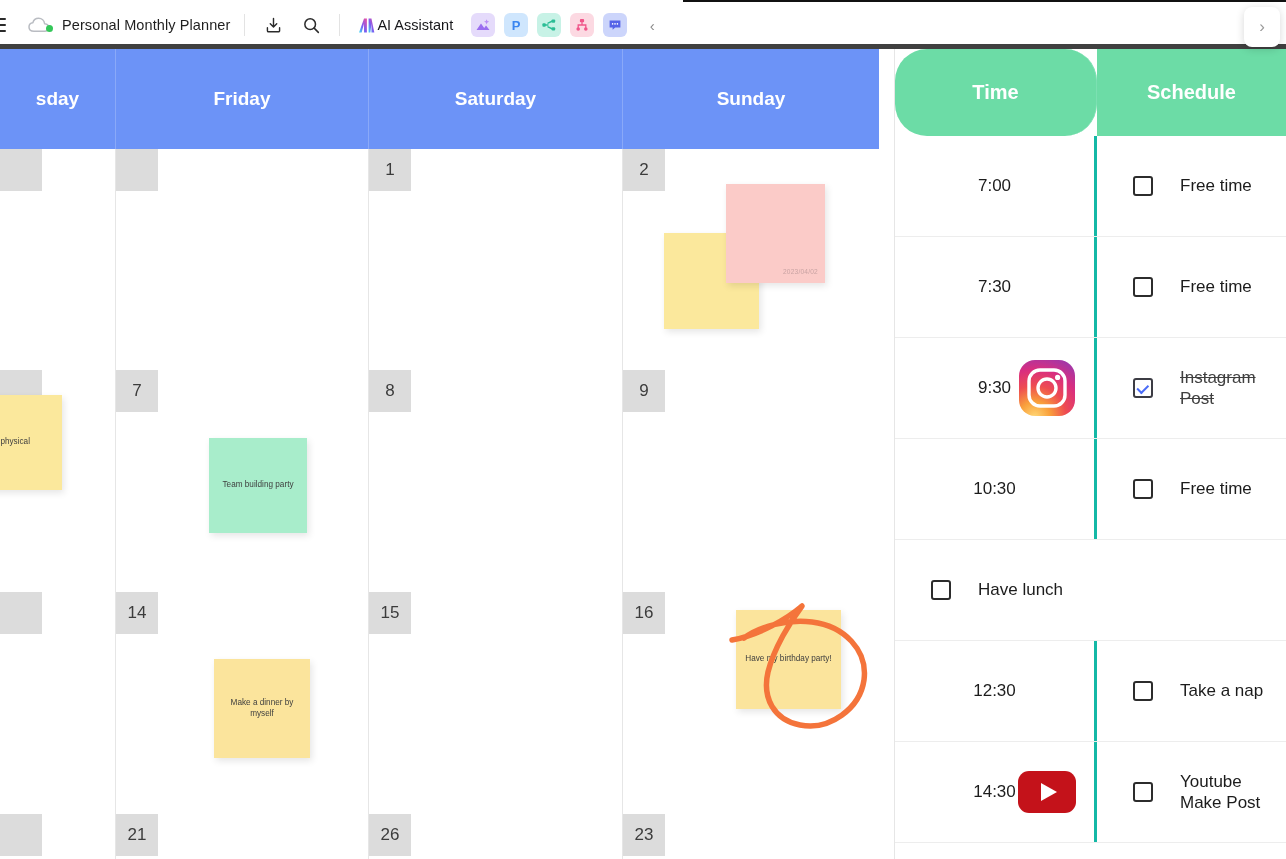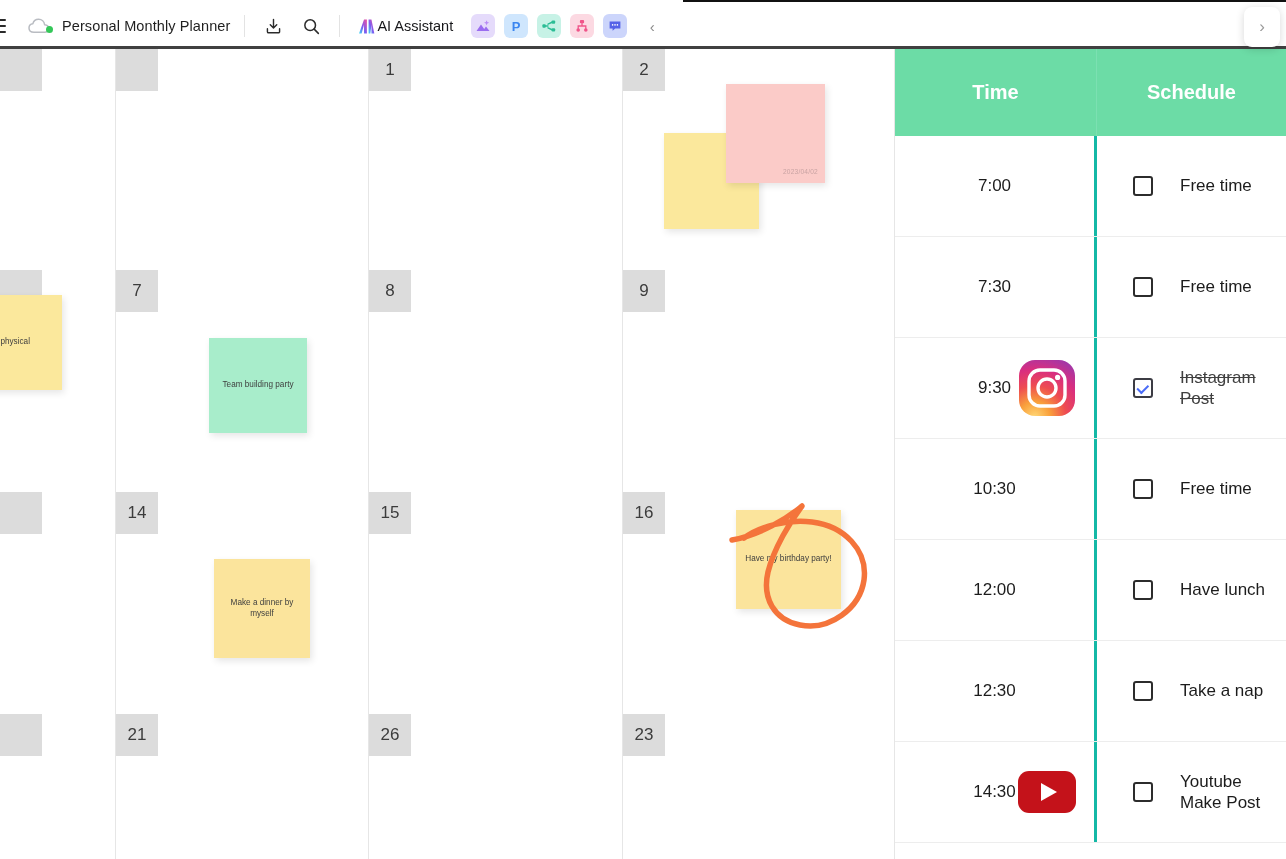--- a/index.html
+++ b/index.html
@@ -19,21 +19,21 @@
   }
   .top-strip .dark-edge {
     position:absolute; left:683px; top:0; width:603px; height:2px; background:#111;
   }
 
   
   .toolbar {
     position:absolute; left:0; top:6px; width:1286px; height:43px;
     background:#ffffff;
     display:flex; align-items:center;
-    border-bottom:3px solid #404040;
+    border-bottom:5px solid #404040;
   }
   .tb-hamburger {
     width:22px; margin-left:-8px; display:flex; flex-direction:column;
     gap:4px; cursor:pointer; padding-left:0px;
   }
   .tb-hamburger span { display:block; width:14px; height:2px; background:#2b2b2b; border-radius:1px; }
 
   .cloud-wrap { position:relative; width:26px; height:22px; margin-left:14px; display:flex; align-items:center; }
   .cloud-dot { position:absolute; right:1px; bottom:4px; width:7px; height:7px; border-radius:50%; background:#34c759; }
 
@@ -107,21 +107,21 @@
   .schedule {
     position:absolute; left:894px; top:49px; width:392px; height:810px;
     background:#fff; overflow:hidden;
     border-left:1px solid #e6e6e6;
   }
   .sch-head { display:flex; height:87px; }
   .sch-head .sh {
     background:#6CDCA6; color:#fff; font-weight:bold; font-size:20px;
     display:flex; align-items:center; justify-content:center;
   }
-  .sh.time-col { width:202px; border-right:1px solid #7ce0b2; }
+  .sh.time-col { width:202px; border-right:1px solid #7ce0b2;border-radius:32px; }
   .sh.sched-col { flex:1; }
 
   .sch-row { display:flex; border-bottom:1px solid #ededed; height:101px; }
   .sch-time {
     width:202px; border-right:3px solid #14b8a6;
     display:flex; align-items:center; justify-content:center;
     position:relative;
     font-size:17px; color:#1c1c1c;
   }
   .sch-time .tlabel { }
@@ -255,20 +255,26 @@
           <circle cx="10.4" cy="6.9" r="0.8" fill="#fff"></circle>
         </svg>
       </div>
 
     </div>
 
     <div class="collapse-chev">‹</div>
   </div>
 
   <div class="calendar">
+    <div class="cal-head">
+      <div class="hcell c0">sday</div>
+      <div class="hcell c1">Friday</div>
+      <div class="hcell c2">Saturday</div>
+      <div class="hcell c3">Sunday</div>
+    </div>
     <div id="cal-body">
         <div class="cal-row" style="height: 221px;">
           <div class="cal-cell c0" style="height: 221px;">
             <div class="daynum empty">&nbsp;</div>
           </div>
           <div class="cal-cell c1" style="height: 221px;">
             <div class="daynum empty">&nbsp;</div>
           </div>
           <div class="cal-cell c2" style="height: 221px;">
             <div class="daynum">1</div>
@@ -394,23 +400,20 @@
         <div class="sch-row">
           <div class="sch-time">
             <span class="tlabel">10:30</span>
           </div>
           <div class="sch-task">
             <div class="cbox"></div>
             <span class="task-label">Free time</span>
           </div>
         </div>
         <div class="sch-row">
-          <div class="sch-time">
-            <span class="tlabel">12:00</span>
-          </div>
           <div class="sch-task">
             <div class="cbox"></div>
             <span class="task-label">Have lunch</span>
           </div>
         </div>
         <div class="sch-row">
           <div class="sch-time">
             <span class="tlabel">12:30</span>
           </div>
           <div class="sch-task">

